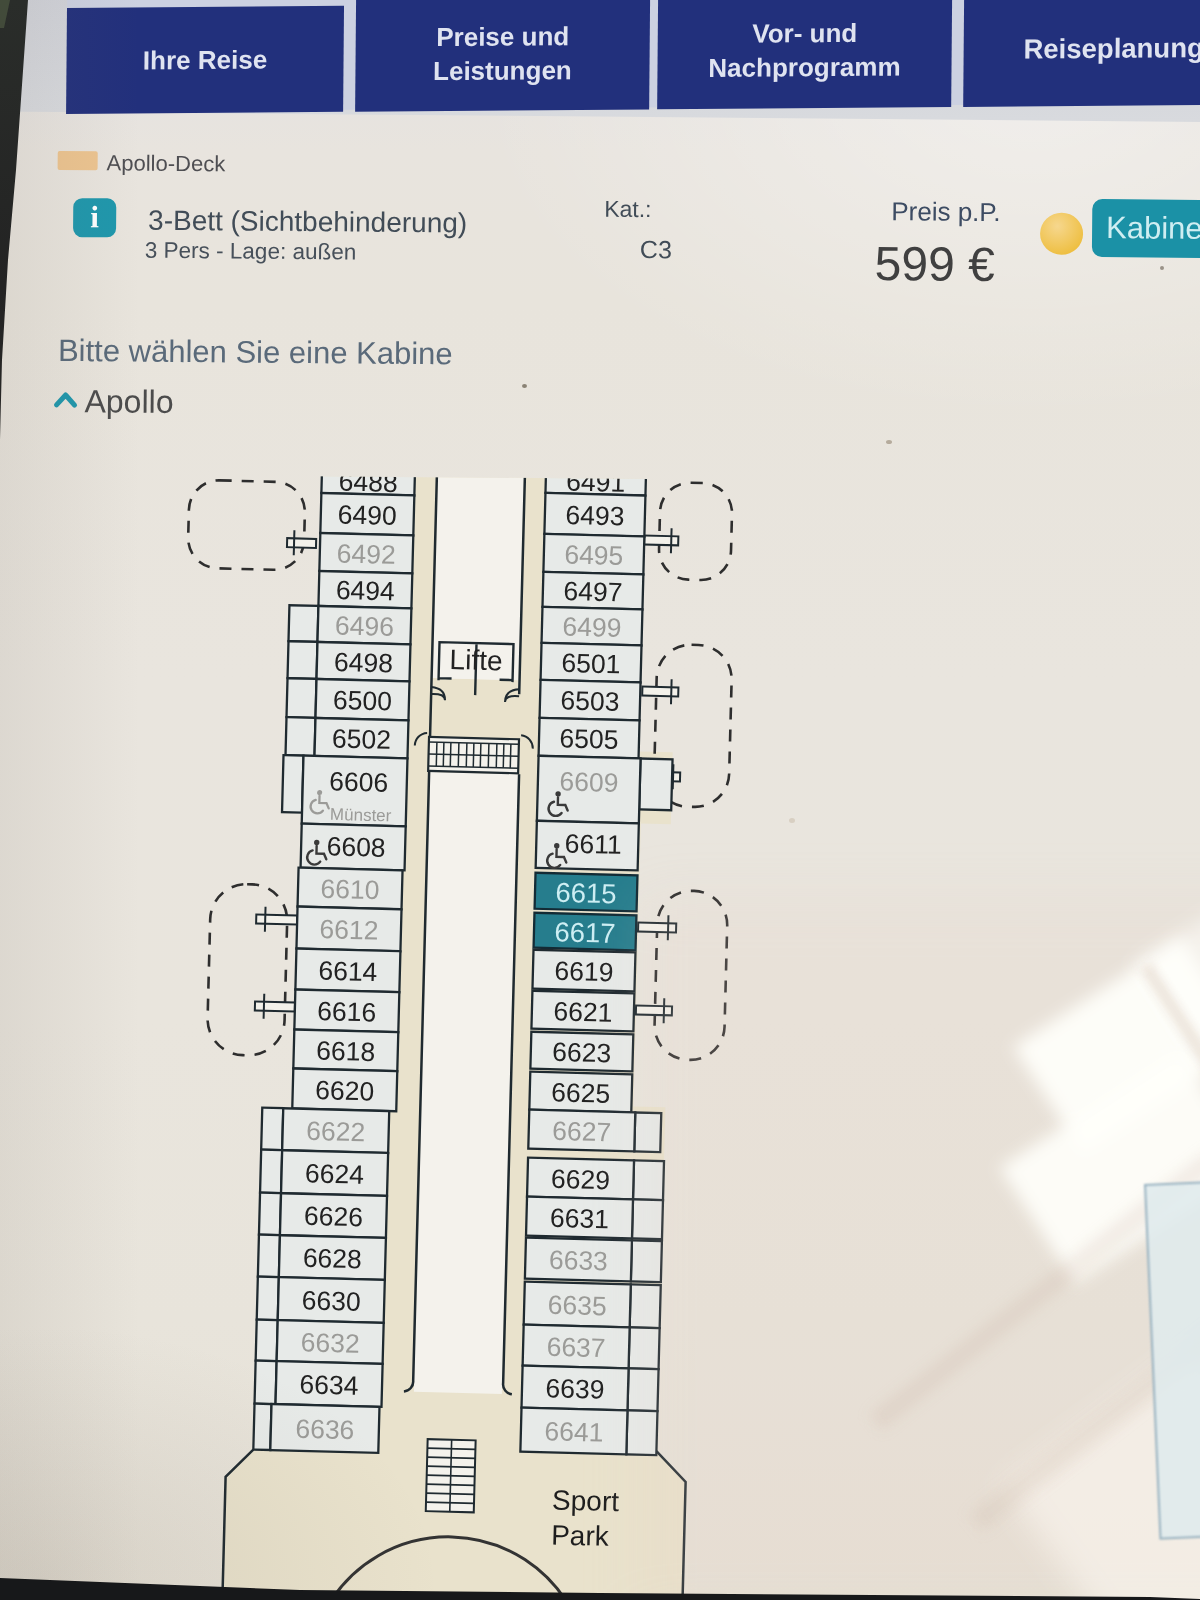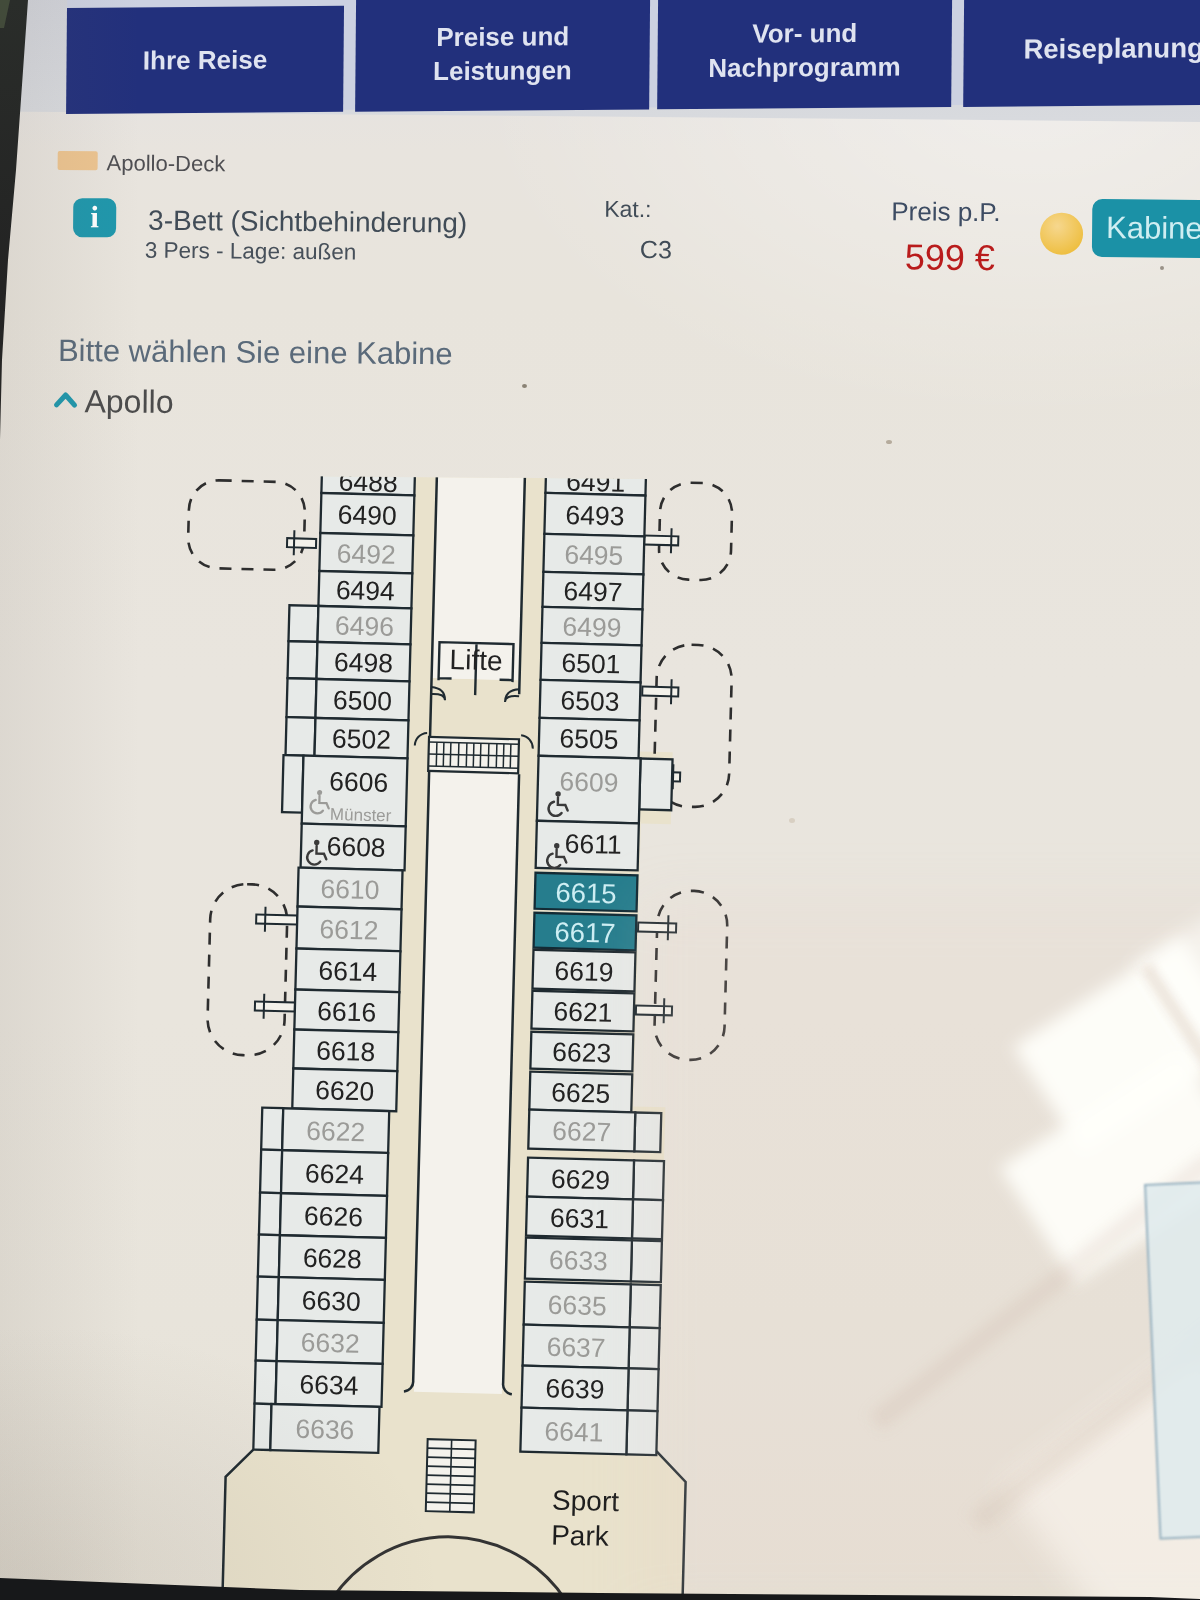--- a/index.html
+++ b/index.html
@@ -37,21 +37,21 @@
   <div class="abs" style="left:59px;top:151px;width:40px;height:19px;background:#ecc490;border-radius:2px;"></div>
   <div class="t" style="left:108px;top:150px;font-size:22px;color:#4e4e52;">Apollo-Deck</div>
 
   <div class="abs" style="left:75px;top:198px;width:43px;height:39px;background:#1f97ac;border-radius:9px;
        color:#fff;text-align:center;font-family:'Liberation Serif',serif;font-weight:bold;font-size:31px;line-height:38px;">i</div>
   <div class="t" style="left:150px;top:204px;font-size:28px;color:#414c57;">3-Bett (Sichtbehinderung)</div>
   <div class="t" style="left:147px;top:237px;font-size:22.5px;color:#47505a;">3 Pers - Lage: außen</div>
   <div class="t" style="left:606px;top:191px;font-size:23px;color:#414c57;">Kat.:</div>
   <div class="t" style="left:642px;top:230px;font-size:25px;color:#414c57;">C3</div>
   <div class="t" style="left:877px;top:189px;font-size:26px;color:#3d4c63;margin-left:16px;">Preis p.P.</div>
-  <div class="t" style="left:997px;top:229px;font-size:36px;color:#b91c1c;transform:translateX(-100%);text-align:right;">599 €</div>
+  <div class="t" style="left:997px;top:229px;font-size:48px;color:#404040;transform:translateX(-100%);text-align:right;">599 €</div>
   <div class="abs" style="left:1042px;top:204px;width:43px;height:42px;border-radius:50%;
        background:radial-gradient(circle at 40% 32%,#f6d78e,#eebf42 75%);"></div>
   <div class="abs" style="left:1094px;top:190px;width:170px;height:58px;background:#1b91a6;border-radius:10px;
        color:#cfeef2;font-size:31px;line-height:58px;padding-left:14px;">Kabine</div>
 
   <div class="t" style="left:61px;top:333px;font-size:31px;color:#5a6a7a;">Bitte wählen Sie eine Kabine</div>
   <svg class="abs" style="left:57px;top:389px;" width="26" height="22">
       <path d="M3,16 L12,6 L21,16" stroke="#1f97ac" stroke-width="5" fill="none" stroke-linecap="round" stroke-linejoin="round"></path>
     </svg>
   <div class="t" style="left:88px;top:383px;font-size:32px;color:#4c4c4c;">Apollo</div>

